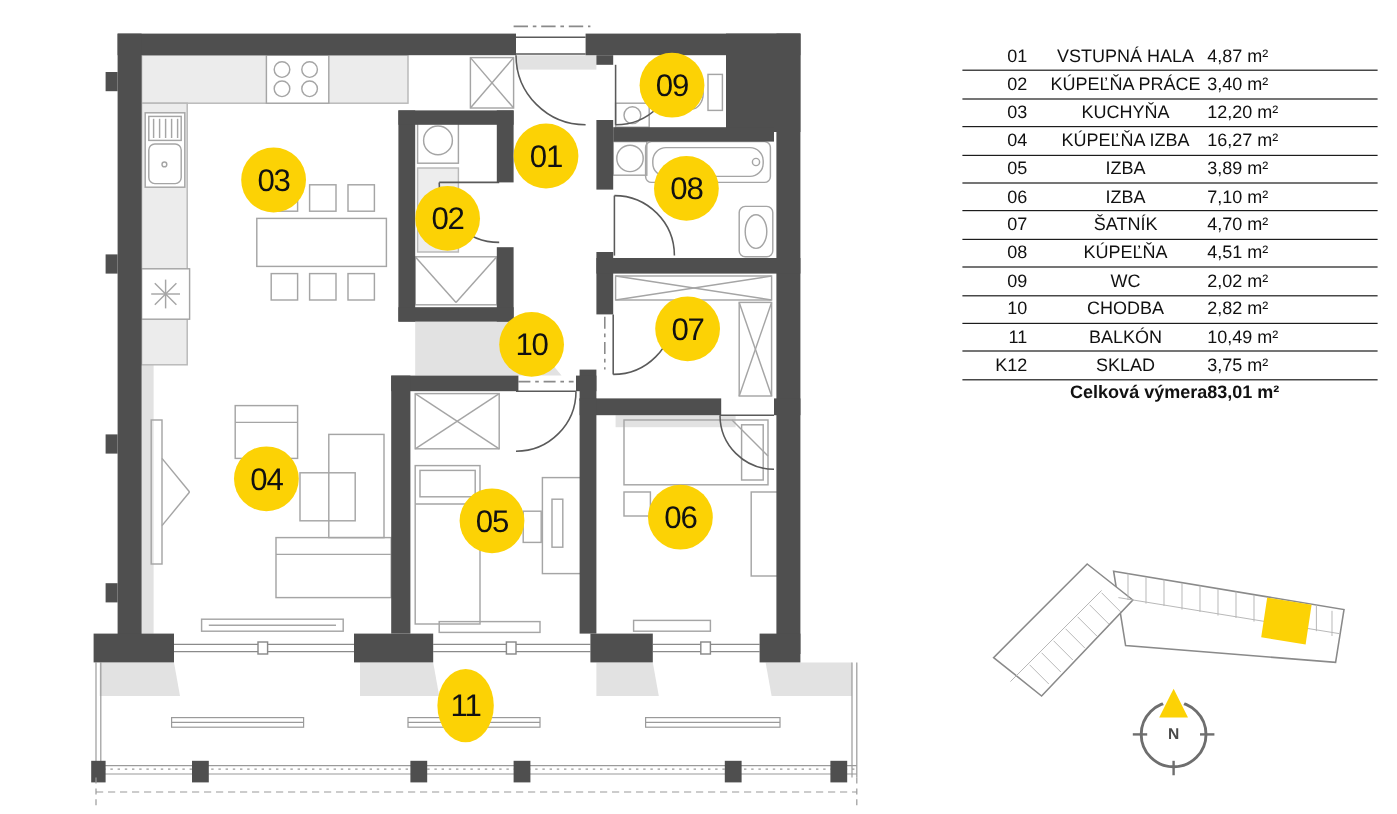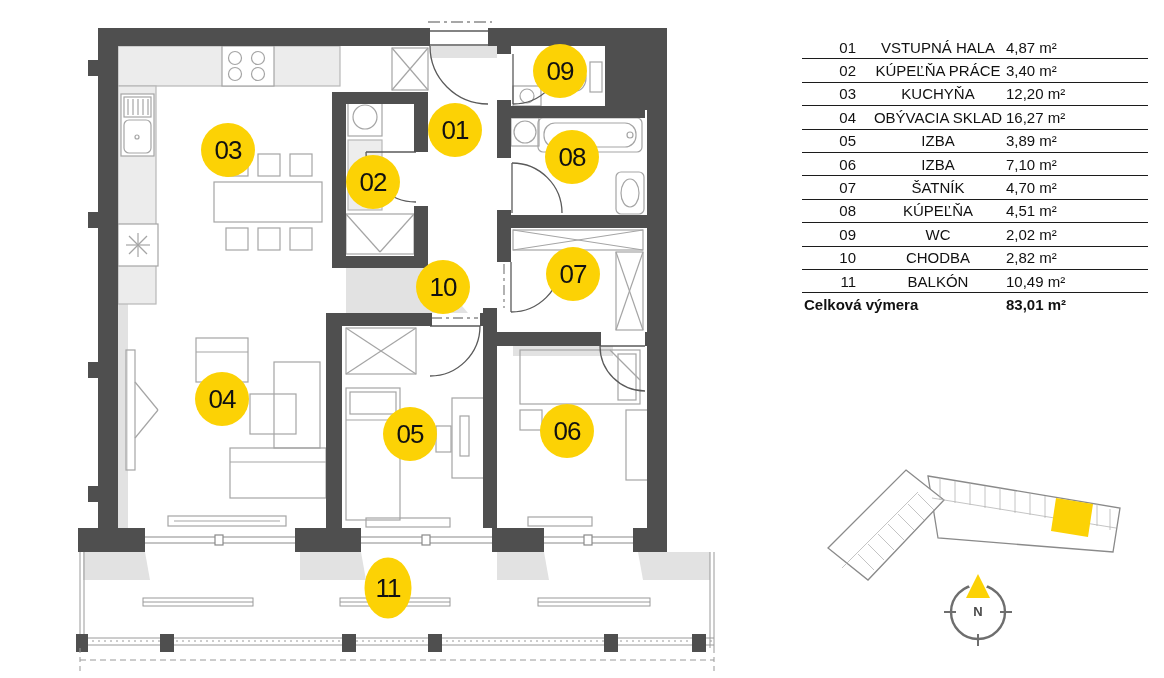--- a/index.html
+++ b/index.html
@@ -12,21 +12,21 @@
     font-size:26px;letter-spacing:-1px;transform:translate(-50%,-50%);}
   .marker.ellipse{width:47px;height:61px;}
   
   .legend{position:absolute;left:802px;top:36px;width:346px;color:#111;}
   .lrow{display:flex;align-items:center;height:22.4px;border-bottom:1px solid #1c1c1c;
     font-size:15px;}
   .lrow .lnum{width:54px;text-align:right;padding-right:14px;flex:none;}
   .lrow .lname{flex:1;text-align:center;}
   .lrow .larea{width:120px;padding-right:22px;flex:none;white-space:nowrap;}
   .lrow.total{border-bottom:none;font-weight:bold;}
-  .lrow.total .llabel{flex:1;text-align:left;padding-left:2px;}
+  .lrow.total .llabel{flex:1;text-align:right;padding-left:2px;}
 </style>
 </head>
 <body>
 
 <div id="stage">
 
 <svg id="plan-svg" width="1164" height="678" viewBox="0 0 1164 678" xmlns="http://www.w3.org/2000/svg">
 
   <g fill="#E2E2E2" stroke="none">
     <rect x="118" y="300" width="10" height="228"></rect>
@@ -321,21 +321,21 @@
           <span class="lname">KÚPEĽŇA PRÁCE</span>
           <span class="larea">3,40 m²</span>
         </div>
         <div class="lrow">
           <span class="lnum">03</span>
           <span class="lname">KUCHYŇA</span>
           <span class="larea">12,20 m²</span>
         </div>
         <div class="lrow">
           <span class="lnum">04</span>
-          <span class="lname">OBÝVACIA SKLAD</span>
+          <span class="lname">KÚPEĽŇA IZBA</span>
           <span class="larea">16,27 m²</span>
         </div>
         <div class="lrow">
           <span class="lnum">05</span>
           <span class="lname">IZBA</span>
           <span class="larea">3,89 m²</span>
         </div>
         <div class="lrow">
           <span class="lnum">06</span>
           <span class="lname">IZBA</span>
@@ -358,20 +358,25 @@
         </div>
         <div class="lrow">
           <span class="lnum">10</span>
           <span class="lname">CHODBA</span>
           <span class="larea">2,82 m²</span>
         </div>
         <div class="lrow">
           <span class="lnum">11</span>
           <span class="lname">BALKÓN</span>
           <span class="larea">10,49 m²</span>
+        </div>
+        <div class="lrow">
+          <span class="lnum">K12</span>
+          <span class="lname">SKLAD</span>
+          <span class="larea">3,75 m²</span>
         </div>
       </div>
     <div class="lrow total">
       <span class="llabel">Celková výmera</span>
       <span class="larea">83,01 m²</span>
     </div>
   </div>
 
 </div>
 

